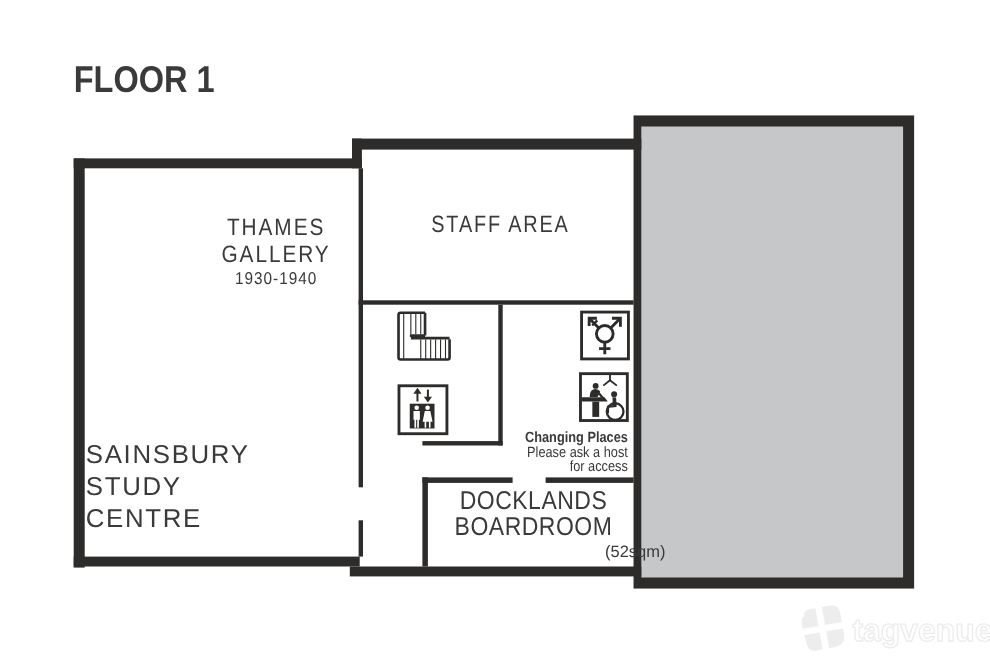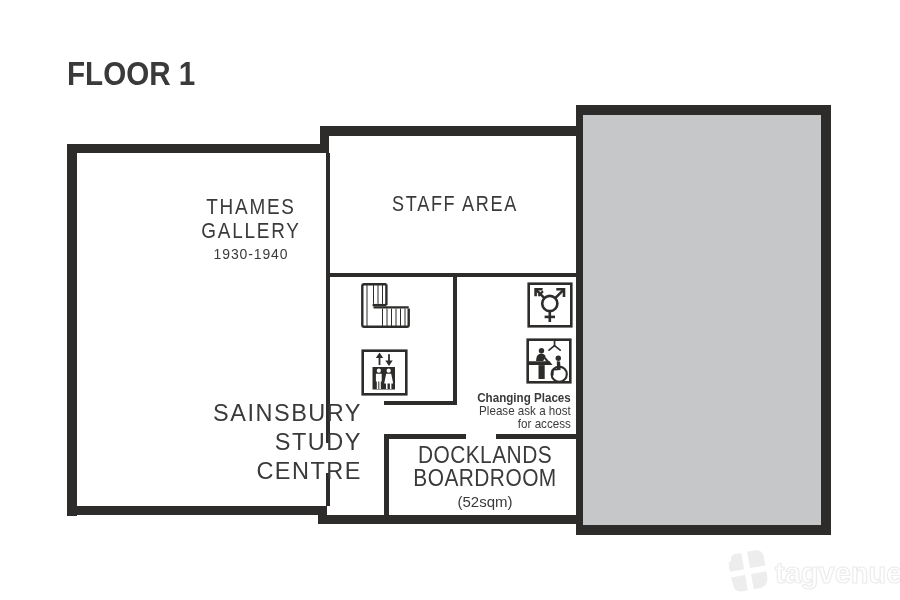--- a/index.html
+++ b/index.html
@@ -40,27 +40,27 @@
 <div class="w" style="left:384px;top:434px;width:82px;height:4.5px;"></div>
 
 <div class="w" style="left:496px;top:434px;width:80px;height:4.5px;"></div>
 
 <div class="w" style="left:318px;top:514.5px;width:265px;height:9.5px;"></div>
 
 <div class="txt" style="left:131px;top:196px;width:240px;text-align:center;font-size:21.5px;letter-spacing:2px;line-height:23.5px;transform:scaleX(0.88);">THAMES<br>GALLERY</div>
 
 <div class="txt" style="left:131px;top:244.5px;width:240px;text-align:center;font-size:15.5px;letter-spacing:1px;transform:scaleX(0.9);">1930-1940</div>
 
-<div class="txt" style="left:78px;top:399px;width:240px;text-align:right;font-size:23.5px;letter-spacing:1.5px;line-height:29px;margin-left:44px;">SAINSBURY<br>STUDY<br>CENTRE</div>
+<div class="txt" style="left:78px;top:399px;width:240px;text-align:left;font-size:23.5px;letter-spacing:1.5px;line-height:29px;">SAINSBURY<br>STUDY<br>CENTRE</div>
 
 <div class="txt" style="left:335px;top:192px;width:240px;text-align:center;font-size:21.5px;letter-spacing:2px;transform:scaleX(0.84);">STAFF AREA</div>
 
 <div class="txt" style="left:365px;top:444px;width:240px;text-align:center;font-size:23.5px;letter-spacing:0.5px;line-height:23.3px;transform:scaleX(0.89);">DOCKLANDS<br>BOARDROOM</div>
 
-<div class="txt" style="left:365px;top:493px;width:240px;text-align:center;font-size:15px;">(52sqm)</div>
+<div class="txt" style="left:365px;top:493px;width:240px;text-align:right;font-size:15px;">(52sqm)</div>
 
 <div class="txt" style="right:329px;top:390.5px;text-align:right;font-size:13.5px;line-height:13.4px;white-space:nowrap;transform:scaleX(0.86);transform-origin:100% 0;"><b>Changing Places</b><br>Please ask a host<br>for access</div>
 
 <svg style="position:absolute;left:358px;top:280px;" width="56" height="52" viewBox="0 0 56 52">
   <g stroke="#2d2c2a" fill="none">
     <path d="M28.4 4.3 H6.2 Q4.3 4.3 4.3 6.2 V45 Q4.3 46.8 6.2 46.8 H48.9 Q50.7 46.8 50.7 45 V28.4" stroke-width="2.4"></path>
     <path d="M28.4 4.3 V25.1" stroke-width="2.4"></path>
     <path d="M14.6 25.1 H28.4" stroke-width="2.4"></path>
     <path d="M15.5 27.4 H50.7" stroke-width="2.4"></path>
     <path d="M9 5 V46.3" stroke-width="1"></path>

